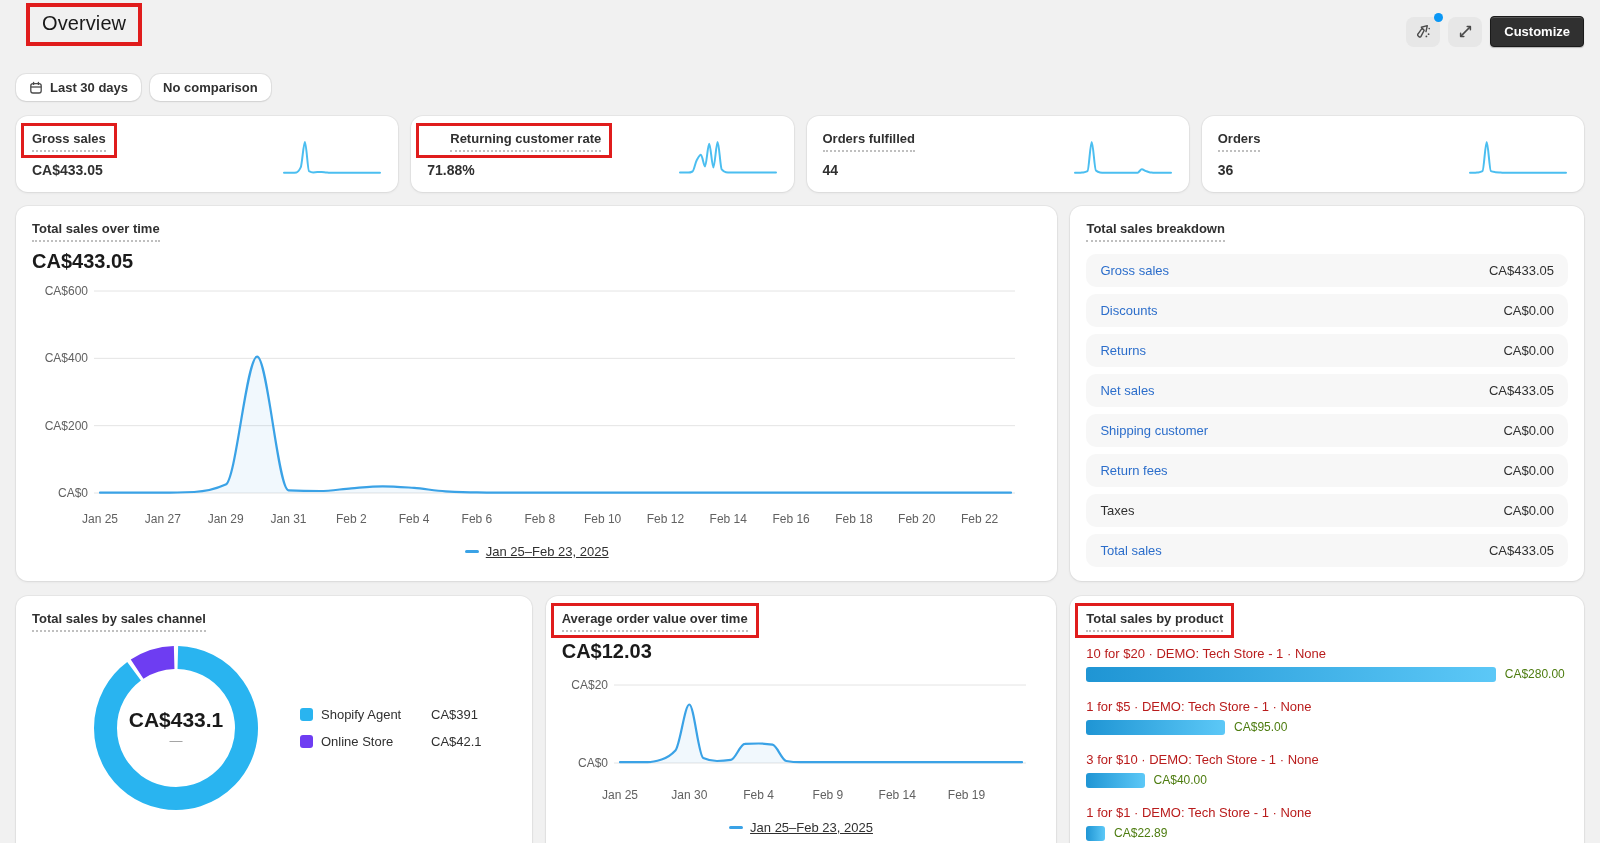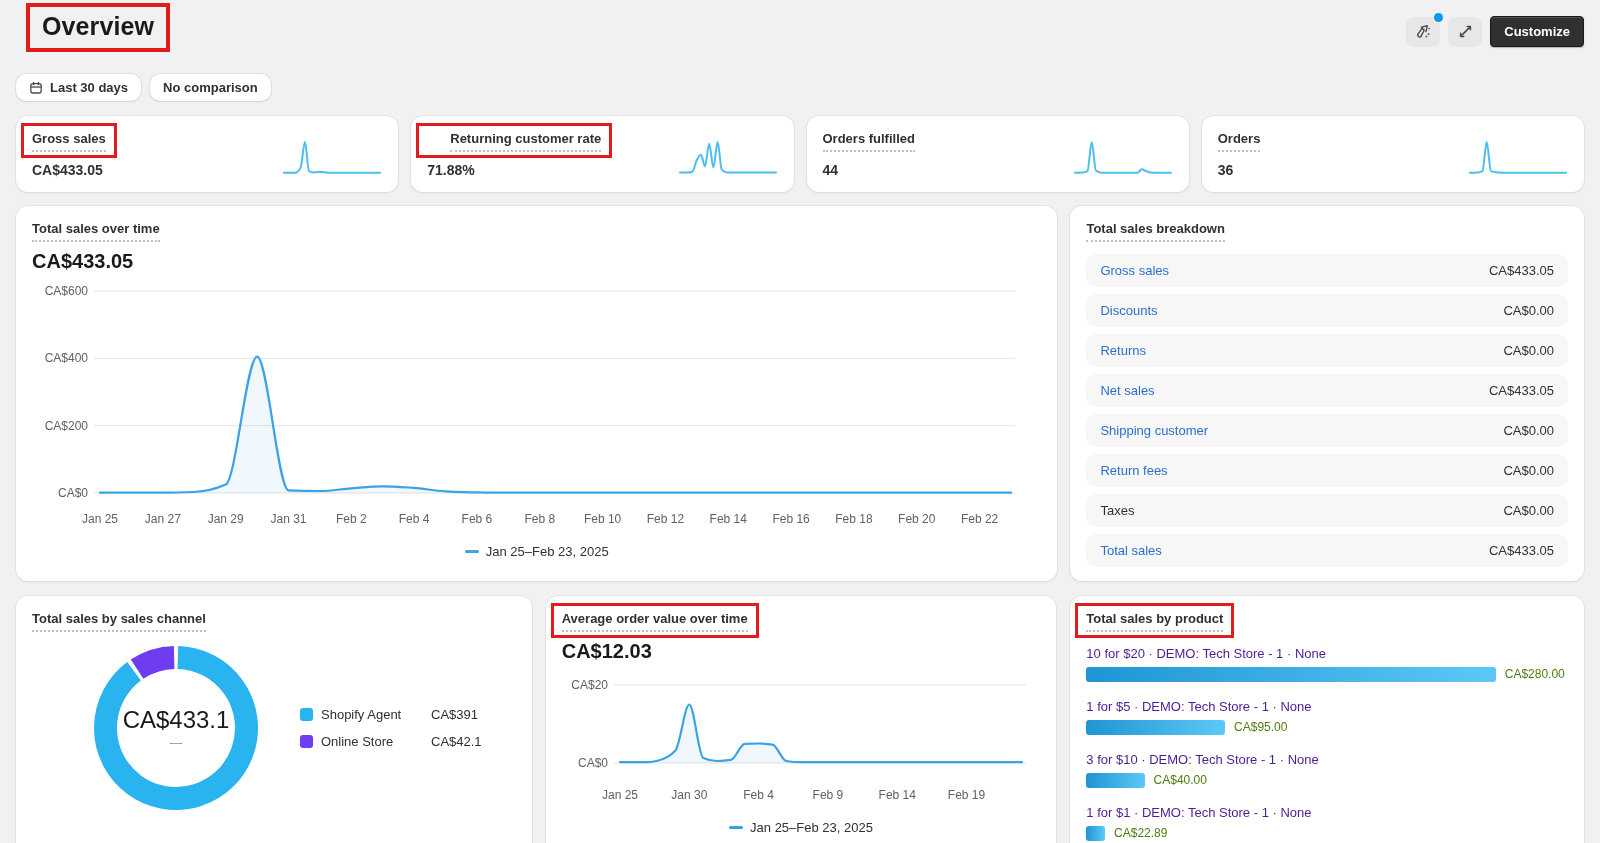--- a/index.html
+++ b/index.html
@@ -7,21 +7,21 @@
   body {
     background:#f1f1f1;
     font-family:"Liberation Sans","DejaVu Sans",sans-serif;
     color:#303030;
     overflow:hidden;
   }
   .page { padding:10px 16px 0 16px; width:1600px; }
 
   
   .topbar { display:flex; justify-content:space-between; align-items:flex-start; margin:2px 0 18px 0; height:44px; }
-  .page-title { font-size:25px; font-weight:700; color:#1a1a1a; letter-spacing:.1px; }
+  .page-title { font-size:20px; font-weight:400; color:#1a1a1a; letter-spacing:.1px; }
   .topbar-right { display:flex; gap:8px; align-items:center; margin-top:4px; }
   .iconbtn {
     position:relative; width:34px; height:30px; border:none; border-radius:8px;
     background:#e7e7e7; display:flex; align-items:center; justify-content:center; cursor:pointer;
   }
   .iconbtn svg { display:block; }
   .notif-dot { position:absolute; top:-4px; right:-3px; width:9px; height:9px; border-radius:50%; background:#0a97f5; }
   .customize-btn {
     background:#303030; color:#fff; font-weight:700; font-size:13px;
     border:1px solid #1a1a1a; border-radius:4px; padding:7px 13px; cursor:pointer;
@@ -55,21 +55,21 @@
 
   
   .kpi-row { display:grid; grid-template-columns:repeat(4,1fr); gap:13px; margin-bottom:14px; }
   .kpi-card { display:flex; justify-content:space-between; align-items:stretch; height:76px; }
   .kpi-left { display:flex; flex-direction:column; }
   .kpi-value { font-size:14px; font-weight:700; color:#303030; margin-top:10px; }
   .kpi-spark { align-self:flex-end; margin-bottom:1px; }
 
   
   .main-row { display:grid; grid-template-columns:1020fr 503fr; gap:13px; margin-bottom:15px; }
-  .chart-legend { display:flex; justify-content:center; align-items:center; gap:7px; margin-top:9px; font-size:13px; color:#303030; }
+  .chart-legend { display:flex; justify-content:center; align-items:center; gap:7px; margin-top:9px; font-size:13px; color:#303030;text-decoration:underline; }
   .legend-dash { width:14px; height:3px; border-radius:2px; background:var(--line); }
 
   
   .bd-rows { margin-top:12px; }
   .bd-row {
     display:flex; justify-content:space-between; align-items:center;
     background:#f7f7f7; border-radius:10px; height:33px; padding:0 14px; margin-bottom:7px;
   }
   .bd-row:last-child { margin-bottom:0; }
   .bd-label { font-size:13px; color:var(--link); cursor:pointer; }
@@ -77,33 +77,33 @@
   .bd-value { font-size:13px; color:#303030; }
 
   
   .bottom-row { display:grid; grid-template-columns:505fr 500fr 503fr; gap:14px; }
 
   .donut-area { display:flex; align-items:center; gap:38px; margin-top:10px; padding-left:58px; }
   .donut-wrap { position:relative; width:172px; height:172px; }
   .donut-center {
     position:absolute; inset:0; display:flex; flex-direction:column; align-items:center; justify-content:center;
   }
-  .donut-center .val { font-size:24px; font-weight:400; color:#1a1a1a; }
+  .donut-center .val { font-size:21px; font-weight:700; color:#1a1a1a; }
   .donut-center .sub { font-size:13px; color:#9a9a9a; margin-top:1px; }
   .ch-legend { display:flex; flex-direction:column; gap:12px; }
   .ch-legend-row { display:flex; align-items:center; font-size:13px; }
   .ch-swatch { width:13px; height:13px; border-radius:3px; margin-right:8px; flex:none; }
   .ch-name { width:110px; color:#303030; }
   .ch-val { color:#303030; }
 
   
   .prod-rows { margin-top:14px; }
   .prod-group { margin-bottom:17px; }
   .prod-group:last-child { margin-bottom:0; }
-  .prod-label { font-size:13px; color:#4c1d95; margin-bottom:6px; }
+  .prod-label { font-size:13px; color:#b91c1c; margin-bottom:6px; }
   .prod-bar-row { display:flex; align-items:center; gap:9px; }
   .prod-bar { height:15px; border-radius:3px; background:linear-gradient(90deg,var(--bar0),var(--bar1)); }
   .prod-val { font-size:12px; color:#4d7c0f; white-space:nowrap;text-align:right; }
 
   svg text { font-family:"Liberation Sans","DejaVu Sans",sans-serif; }
 </style>
 </head>
 <body>
 
 <div class="page">

